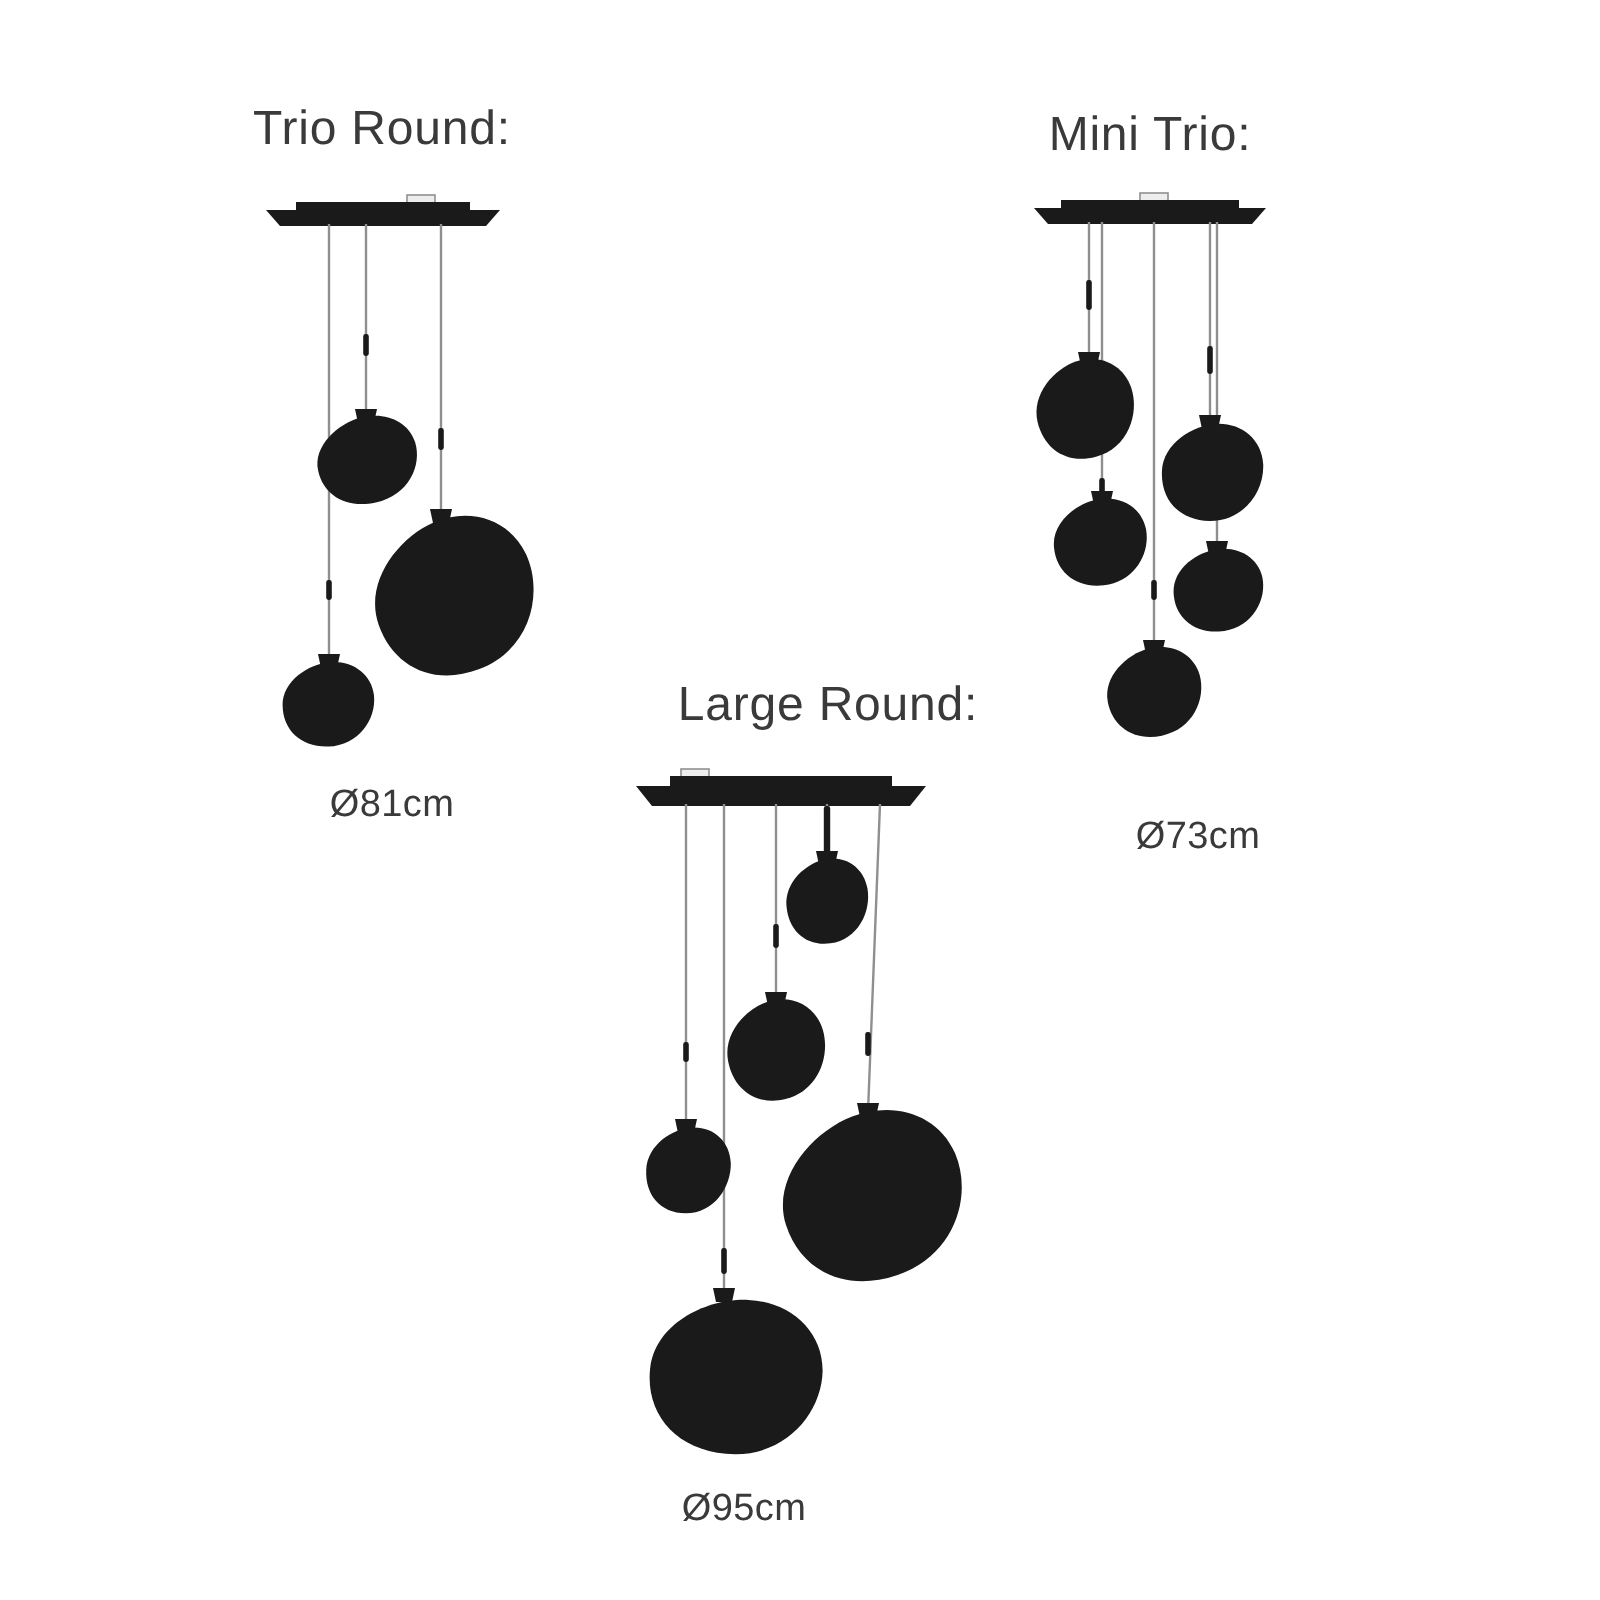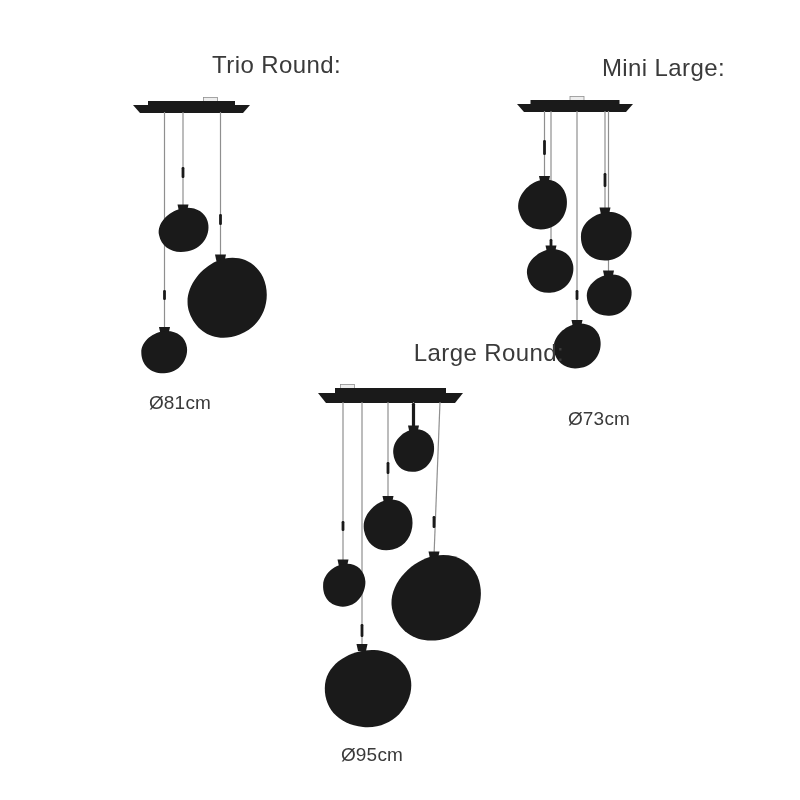--- a/index.html
+++ b/index.html
@@ -2,21 +2,21 @@
 <html style="--text: #3a3a3a;"><head>
 <meta charset="utf-8">
 <style>
   html,body{margin:0;padding:0;background:#ffffff;}
   .canvas{
     position:relative;width:800px;height:800px;background:#ffffff;
     overflow:hidden;font-family:"Liberation Sans",sans-serif;
   }
   .cluster-title{
     position:absolute;margin:0;font-size:24px;font-weight:400;
-    letter-spacing:.4px;color:var(--text,#3a3a3a);text-align:right;
+    letter-spacing:.4px;color:var(--text,#3a3a3a);text-align:center;
     white-space:nowrap;
   }
   .diameter-label{
     position:absolute;font-size:19px;font-weight:400;letter-spacing:.2px;
     color:var(--text,#3a3a3a);text-align:center;white-space:nowrap;
   }
   svg.cluster-figure{position:absolute;display:block;overflow:visible;}
 </style>
 </head>
 <body>
@@ -35,25 +35,25 @@
         <rect x="219.1" y="214" width="2.8" height="11" rx="1.2" fill="#1a1a1a"></rect>
         <line x1="164.5" y1="112" x2="164.5" y2="331" stroke="#8f8f8f" stroke-width="1.2"></line>
         <rect x="163.1" y="290" width="2.8" height="10" rx="1.2" fill="#1a1a1a"></rect>
         <polygon points="177.5,204.5 188.5,204.5 187,211.5 179,211.5" fill="#1a1a1a"></polygon>
         <path d="M 97,7 C 141,-1 183,24 192,72 C 201,124 170,186 108,194 C 52,201 13,166 8,112 C 3,58 53,15 97,7 Z" transform="translate(183.5 230) rotate(-6) scale(0.27 0.23) translate(-100 -100)" fill="#1a1a1a"></path>
         <polygon points="215,254.5 226,254.5 224.5,261.5 216.5,261.5" fill="#1a1a1a"></polygon>
         <path d="M 97,7 C 141,-1 183,24 192,72 C 201,124 170,186 108,194 C 52,201 13,166 8,112 C 3,58 53,15 97,7 Z" transform="translate(227 298) rotate(-14) scale(0.435 0.41) translate(-100 -100)" fill="#1a1a1a"></path>
         <polygon points="159,327 170,327 168.5,334 160.5,334" fill="#1a1a1a"></polygon>
         <path d="M 97,7 C 141,-1 183,24 192,72 C 201,124 170,186 108,194 C 52,201 13,166 8,112 C 3,58 53,15 97,7 Z" transform="translate(164 352) rotate(5) scale(0.245 0.225) translate(-100 -100)" fill="#1a1a1a"></path>
       </svg>
-    <div class="diameter-label" style="left: 80px; top: 392px; width: 200px;">Ø81cm</div>
+    <div class="diameter-label" style="left: 96px; top: 392px; width: 200px;">Ø81cm</div>
   </section>
 
   <section>
-    <h2 class="cluster-title" style="left: 425px; top: 54px; width: 300px;">Mini Large:</h2>
+    <h2 class="cluster-title" style="left: 425px; top: 54px; width: 300px;">Mini Trio:</h2>
     <svg class="cluster-figure" xmlns="http://www.w3.org/2000/svg" viewBox="498 94 164 286" style="left: 498px; top: 94px; width: 164px; height: 286px;">
         <rect x="570" y="96.5" width="14" height="4.2" fill="#ededed" stroke="#909090" stroke-width="0.8"></rect>
         <rect x="530.5" y="100" width="89" height="4" fill="#1a1a1a"></rect>
         <polygon points="517,104 633,104 626,112 524,112" fill="#1a1a1a"></polygon>
         <line x1="544.5" y1="111" x2="544.5" y2="180" stroke="#8f8f8f" stroke-width="1.2"></line>
         <rect x="543.1" y="140" width="2.8" height="15" rx="1.2" fill="#1a1a1a"></rect>
         <line x1="605" y1="111" x2="605" y2="212" stroke="#8f8f8f" stroke-width="1.2"></line>
         <rect x="603.6" y="173" width="2.8" height="14" rx="1.2" fill="#1a1a1a"></rect>
         <line x1="551" y1="111" x2="551" y2="250" stroke="#8f8f8f" stroke-width="1.2"></line>
         <rect x="549.6" y="239" width="2.8" height="9" rx="1.2" fill="#1a1a1a"></rect>

